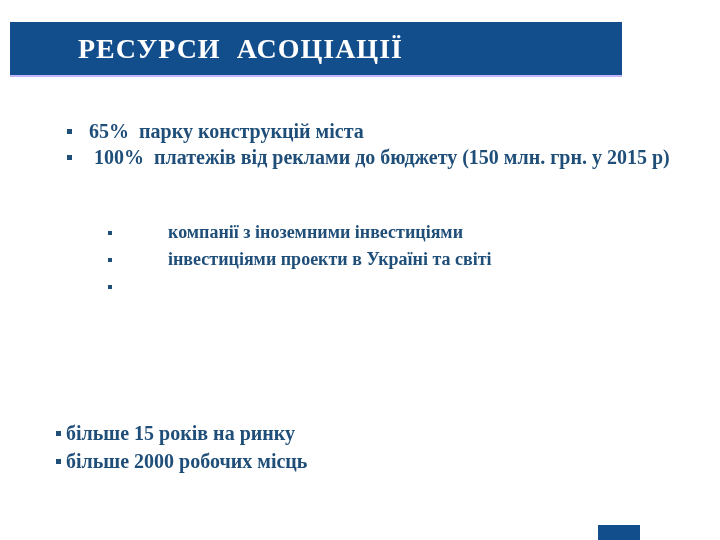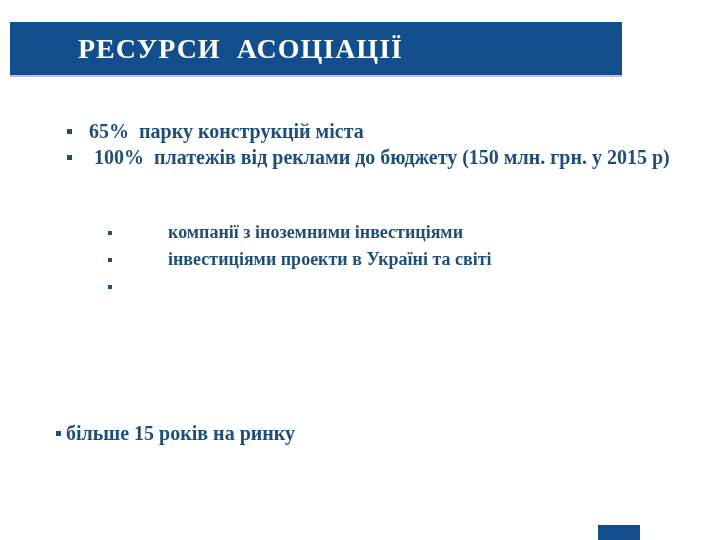--- a/index.html
+++ b/index.html
@@ -101,17 +101,21 @@
     <li>
       <span class="sq-sub"></span>
     </li>
   </ul>
 
   <ul class="bottom-bullets">
     <li>
       <span class="sq-bottom"></span>
       <span class="txt">більше 15 років на ринку</span>
     </li>
+    <li>
+      <span class="sq-bottom"></span>
+      <span class="txt">більше 2000 робочих місць</span>
+    </li>
   </ul>
 
   <div class="corner-mark"></div>
 
 </div>
 
 </body></html>

